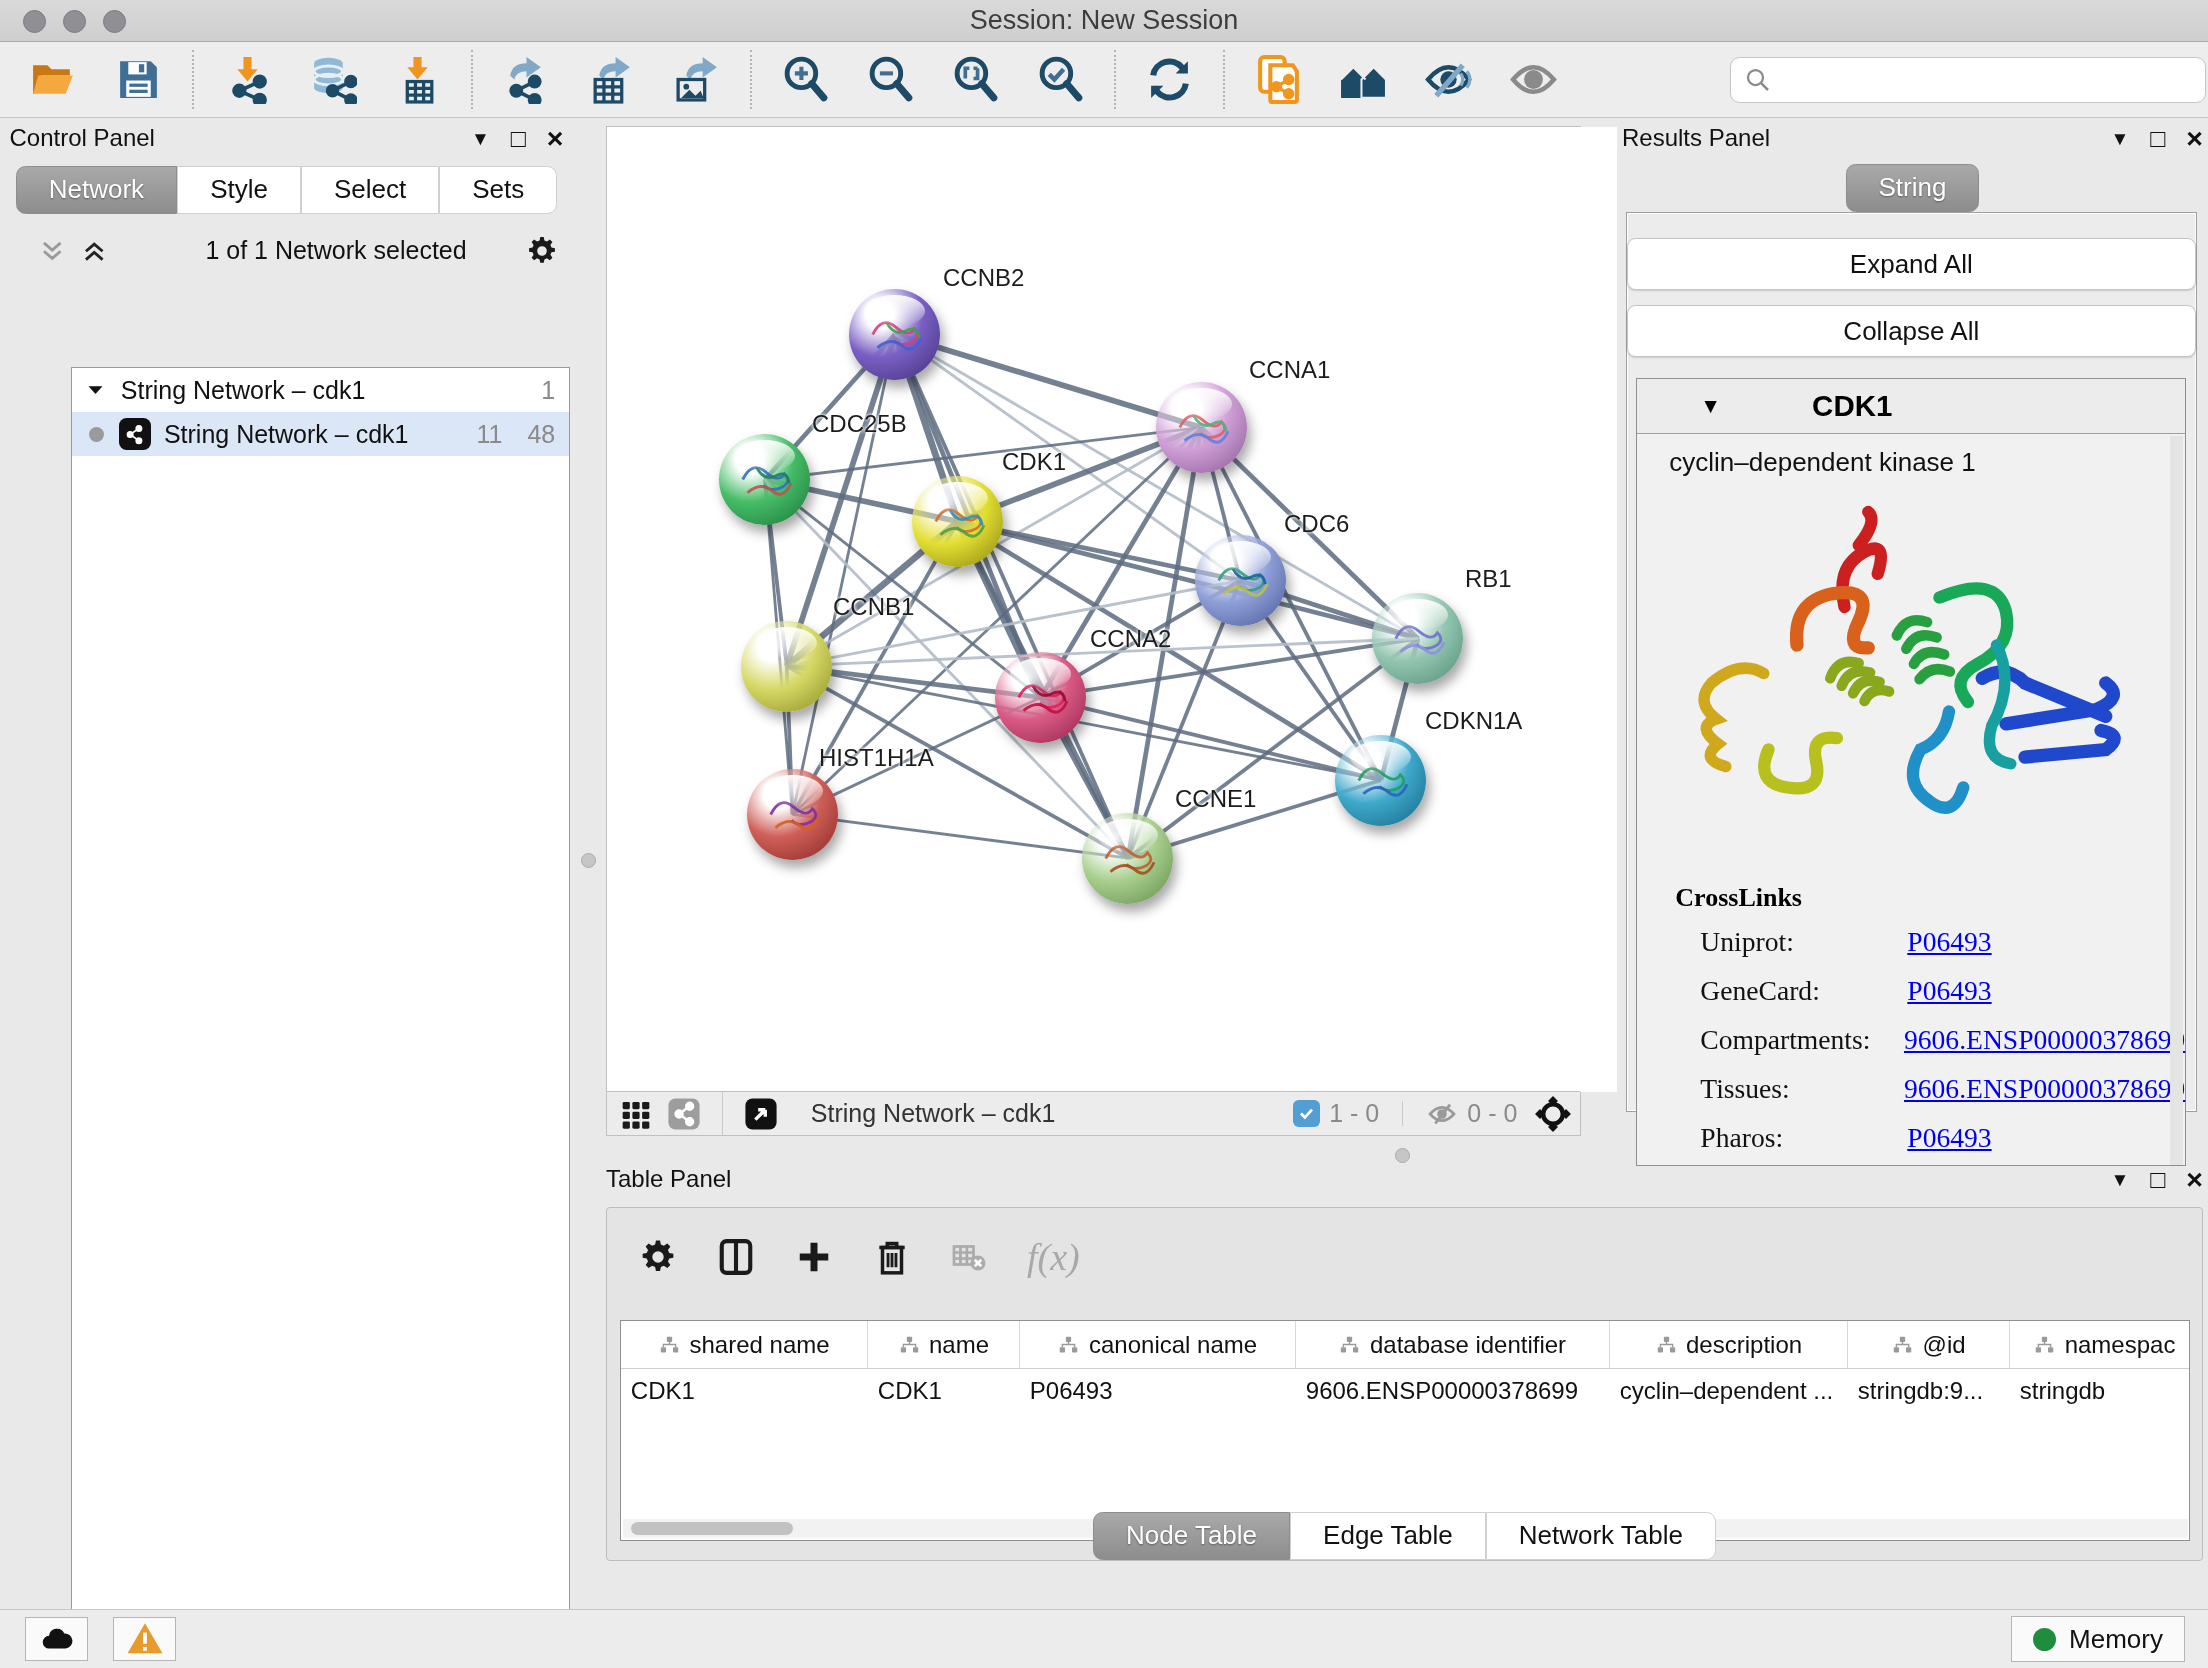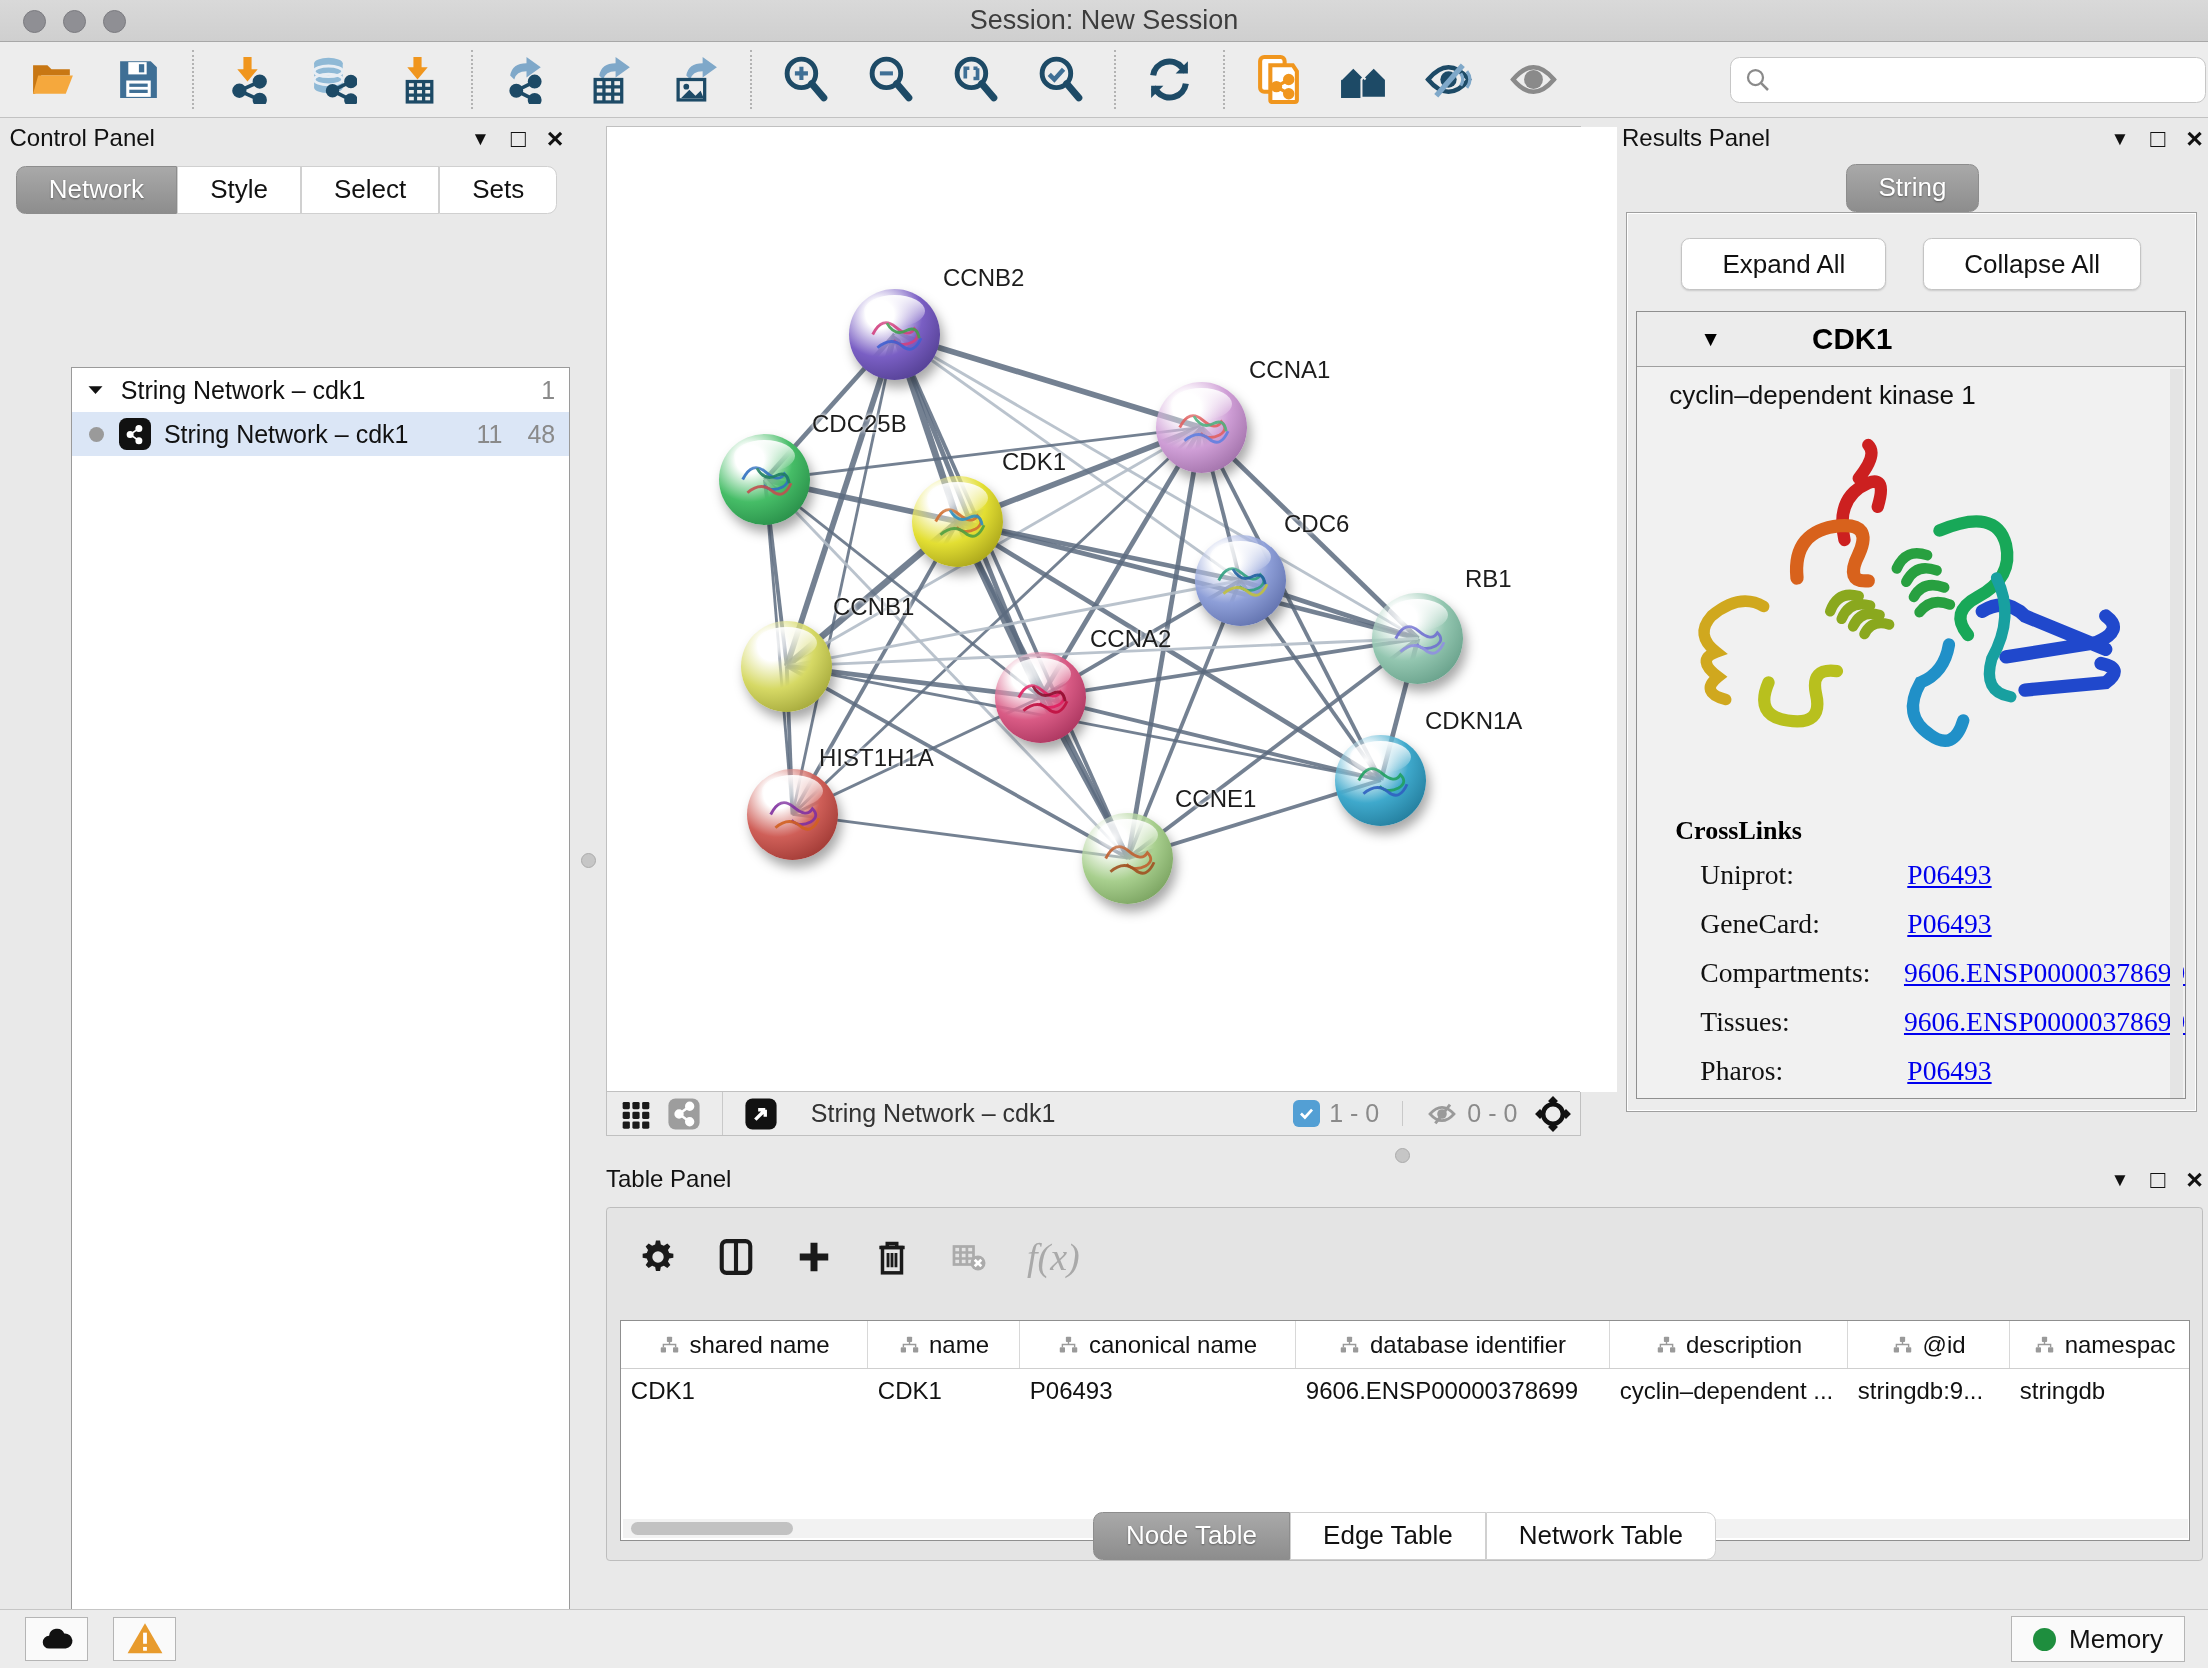--- a/index.html
+++ b/index.html
@@ -77,21 +77,21 @@
   #nb-title { color:#333; margin-left:25px; flex:1; }
   .nb-count { display:flex; align-items:center; gap:9.5px; margin:0 9.5px; }
   .checkbox { width:27px; height:27px; border-radius:5.7px; background:#539fd4; display:flex; align-items:center;
     justify-content:center; }
 
   
   #results-panel { position:absolute; left:1622px; top:124px; width:581px; height:997px; }
   #rp-tab { margin-top:11.4px; }
   #rp-box { position:absolute; left:3.8px; top:88px; width:571px; height:900px; background:#ececec;
     border:1.9px solid #9f9f9f; box-shadow:inset 0 0 0 1px #fff; }
-  .rp-buttons { display:flex; justify-content:center; gap:37px; margin:25px 0 21px; }
+  .rp-buttons { display:flex; justify-content:center; gap:15px; margin:25px 0 21px;flex-direction:column; }
   .rp-btn { background:#fff; border:1px solid #c4c4c4; border-radius:8.6px; font-size:26px; color:#111;
     padding:9.5px 40px; cursor:pointer; box-shadow:0 1px 1.9px rgba(0,0,0,.15); }
   #rp-inner { margin:0 9.5px; border:1.9px solid #8f8f8f; background:#f1f1f1; height:788px; position:relative; }
   #rp-head { display:flex; align-items:center; height:55px; border-bottom:1.9px solid #9f9f9f; background:#ececec; }
   #rp-head .tri { margin-left:63px; font-size:21px; }
   #rp-head .gname { font-size:29.5px; font-weight:bold; margin-left:91px; }
   #rp-desc { font-size:26px; color:#111; padding:13.3px 0 0 32px; }
   #protein-svg { display:block; margin:15px auto 0; }
   #crosslinks { font-family:"Liberation Serif", serif; padding:9.5px 0 0 38px; }
   #crosslinks h3 { font-size:26px; color:#000; margin-bottom:13.3px; }
@@ -332,20 +332,34 @@
         <span class="wb-max">□</span>
         <span class="wb-close">×</span>
       </span>
     </div>
     <div class="tabbar" id="cp-tabs">
         <div class="tab sel">Network</div>
         <div class="tab">Style</div>
         <div class="tab">Select</div>
         <div class="tab">Sets</div>
       </div>
+    <div id="cp-status">
+      <span class="chev">
+        <svg width="28.5" height="28.5" viewBox="0 0 24 24">
+            <path d="M5 5l7 6 7-6M5 12l7 6 7-6" stroke="#9a9a9a" stroke-width="2.4" fill="none"></path>
+          </svg>
+        <svg width="28.5" height="28.5" viewBox="0 0 24 24">
+            <path d="M5 19l7-6 7 6M5 12l7-6 7 6" stroke="#222" stroke-width="2.4" fill="none"></path>
+          </svg>
+      </span>
+      <span class="label">1 of 1 Network selected</span>
+      <svg width="32" height="32" viewBox="0 0 24 24">
+          <path fill="#1a1a1a" fill-rule="evenodd" d="M10.7 1.5h2.6l.5 2.6 1.9.8 2.2-1.5 1.9 1.9-1.5 2.2.8 1.9 2.6.5v2.6l-2.6.5-.8 1.9 1.5 2.2-1.9 1.9-2.2-1.5-1.9.8-.5 2.6h-2.6l-.5-2.6-1.9-.8-2.2 1.5-1.9-1.9 1.5-2.2-.8-1.9-2.6-.5v-2.6l2.6-.5.8-1.9-1.5-2.2 1.9-1.9 2.2 1.5 1.9-.8z M12 8.4a3.6 3.6 0 1 0 0 7.2 3.6 3.6 0 0 0 0-7.2z"></path>
+        </svg>
+    </div>
     <div id="cp-tree">
       <div class="tree-row">
         <svg width="21" height="21" viewBox="0 0 24 24">
             <path d="M4 7l8 9 8-9z" fill="#111"></path>
           </svg>
         <span style="margin-left:15px">String Network – cdk1</span>
         <span class="count">
             <span>1</span>
           </span>
       </div>

